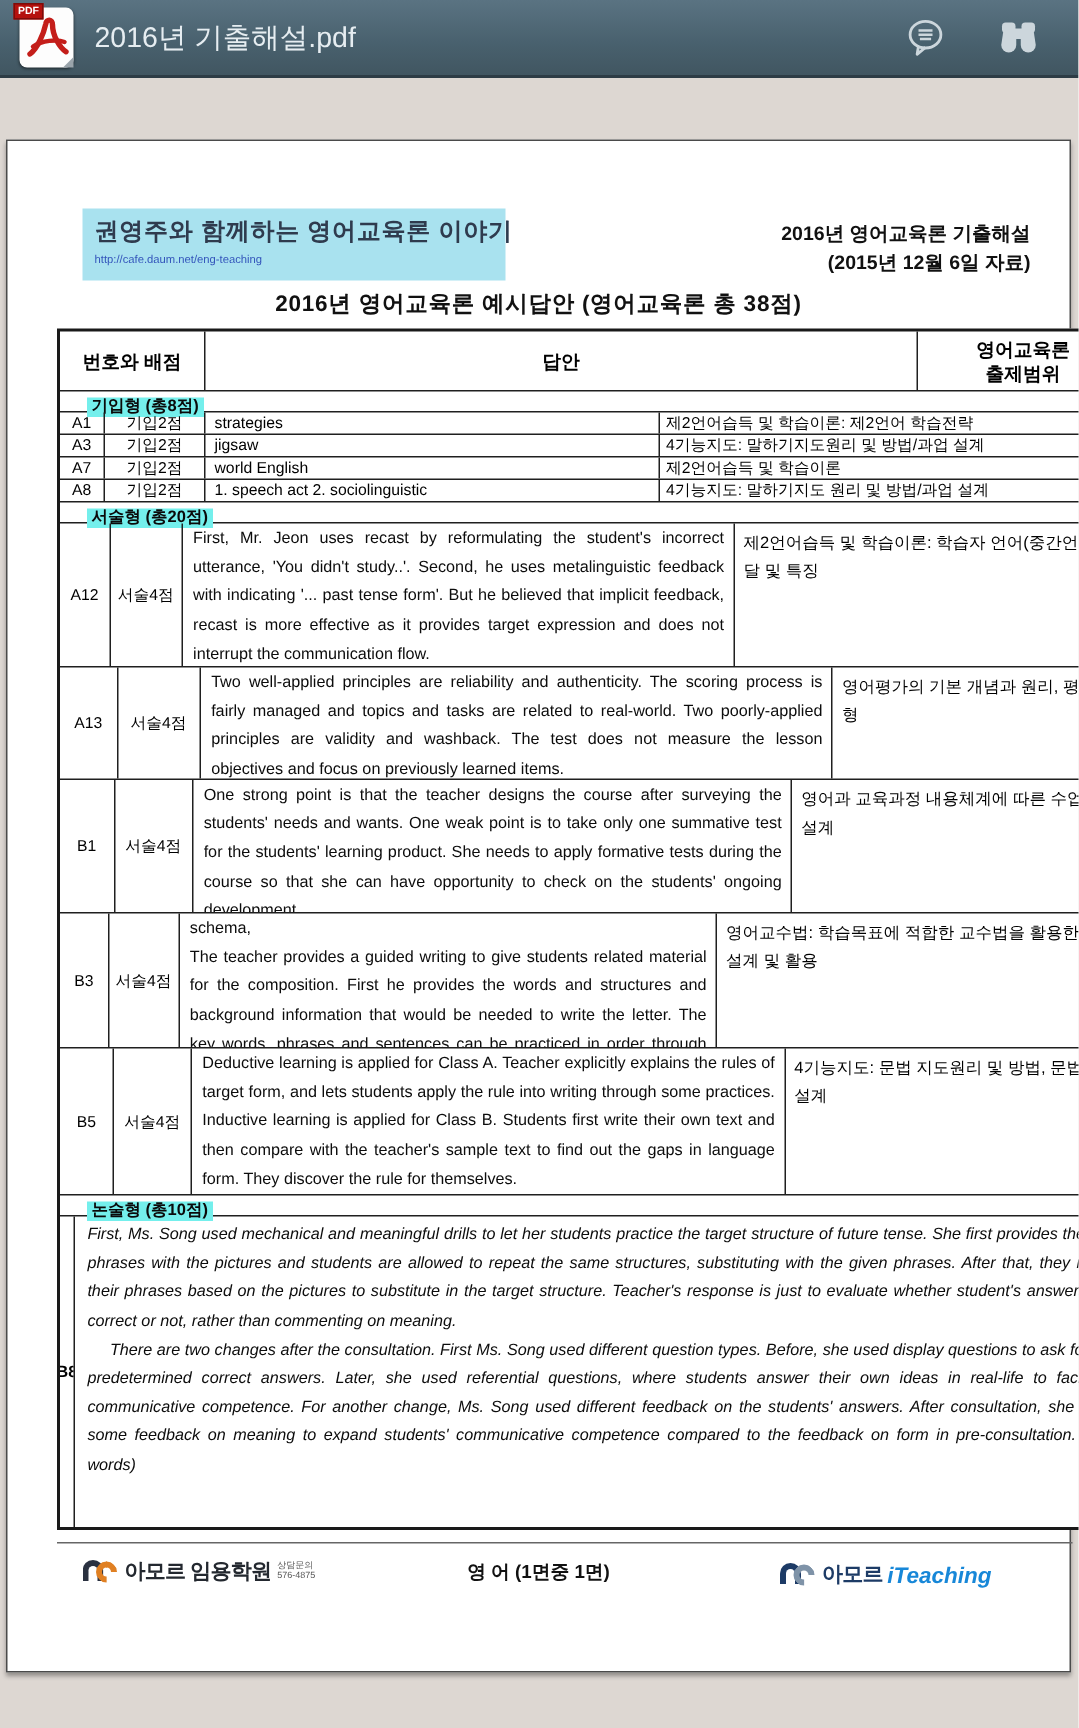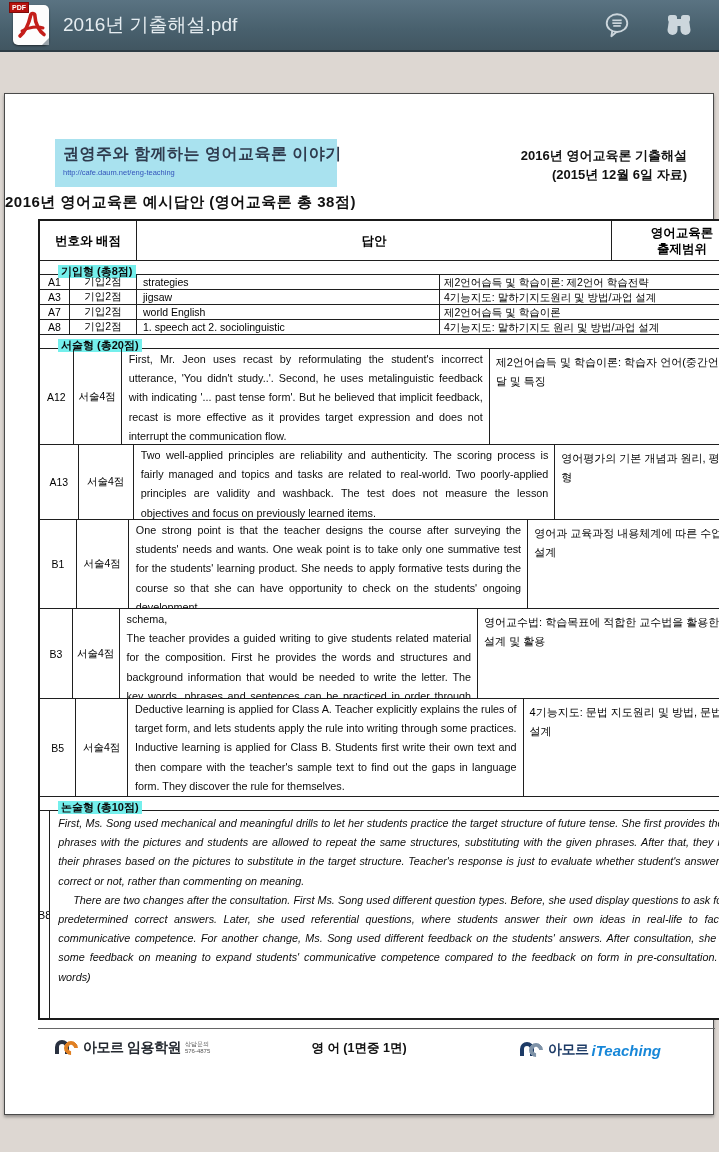--- a/index.html
+++ b/index.html
@@ -27,21 +27,21 @@
 
   .logo-box { position:absolute; left:50px; top:45px; width:282px; height:48px; background:#a9e2ef;
     padding:5px 8px 0 8px; }
   .logo-title { font-size:16px; font-weight:bold; color:#2f3b4e;
     letter-spacing:.5px; white-space:nowrap; }
   .logo-url { font-size:7.5px; color:#3355bb; margin-top:3px; }
 
   .hdr-right { position:absolute; right:26px; top:52px; text-align:right; font-weight:bold;
     font-size:13px; line-height:19px; color:#111;margin-left:23px; }
 
-  .doc-title { position:absolute; left:0; top:99px; width:100%; text-align:left;
+  .doc-title { position:absolute; left:0; top:99px; width:100%; text-align:center;
     font-size:15px; font-weight:bold; color:#111; letter-spacing:.5px; }
 
   
   .tbl { position:absolute; left:33px; top:125px; width:716px; border:2px solid #1a1a1a;
     background:#fff; }
   .trow { display:flex; border-top:1px solid #1f1f1f; }
   .trow:first-child { border-top:none; }
   .cell { border-right:1px solid #1f1f1f; overflow:hidden; }
   .cell:last-child { border-right:none; }
   .cc { display:flex; align-items:center; justify-content:center; text-align:center; }
@@ -61,21 +61,21 @@
   .r-fill .scope { flex:1 1 auto; padding-left:4px; line-height:13px; display:flex; align-items:center;
     white-space:nowrap; }
 
   .r-essay { font-size:10.5px; }
   .r-essay .no { width:40px; } .r-essay .score { width:57px; }
   .r-essay .ans { width:436px; padding:1px 6px 0 7px; }
   .r-essay .scope { flex:1 1 auto; padding:4px 3px 0 6px; line-height:19px; font-size:11px; }
   .r-essay .ans p, .r-long .ans p { text-align:justify; line-height:19.2px; font-size:10.8px; color:#0c0c0c; }
 
   .r-long { font-size:10.8px; }
-  .r-long .no { width:37px; font-weight:normal; }
+  .r-long .no { width:37px; font-weight:bold; }
   .r-long .ans { flex:1 1 auto; padding:3px 8px 0 8px;font-style:italic; }
   .r-long .ans p.indent { text-indent:15px; }
 
   
   .foot-rule { position:absolute; left:33px; top:934px; width:677px; border-top:1px solid #666; }
   .footer { position:absolute; left:0; top:941px; width:100%; height:46px; }
   .flogo-l { position:absolute; left:50px; top:4px; display:flex; align-items:center; }
   .flogo-r { position:absolute; right:52px; top:6px; display:flex; align-items:flex-end; }
   .mark { position:relative; width:24px; height:18px; margin-right:4px; }
   .mark .arch { position:absolute; left:0; top:1px; width:14px; height:14px;

